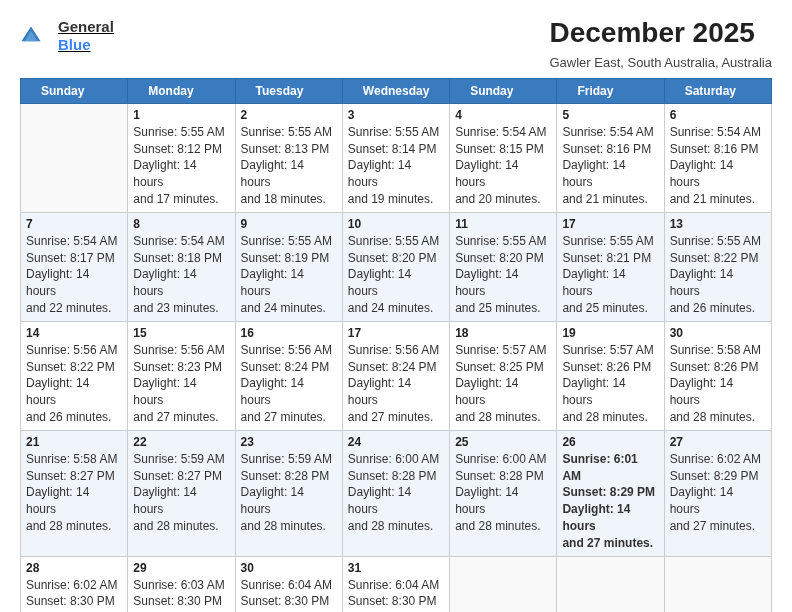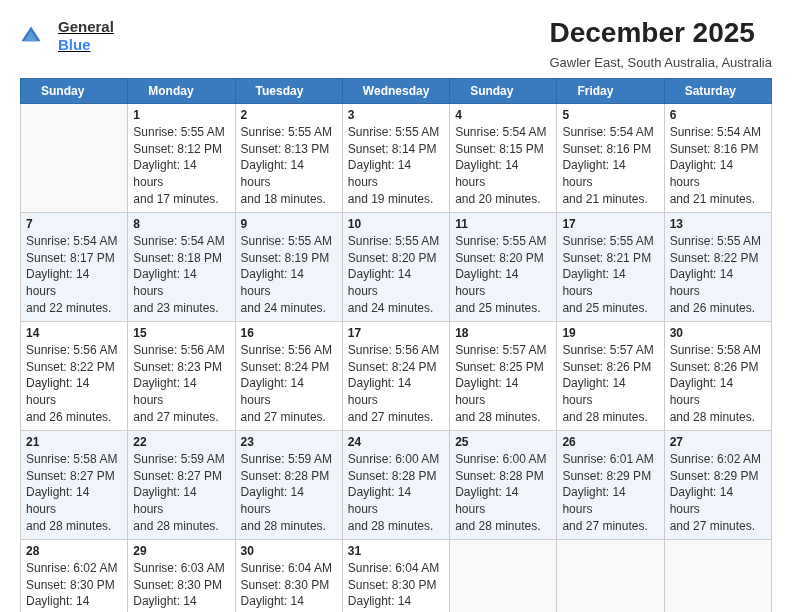--- a/index.html
+++ b/index.html
@@ -302,21 +302,21 @@
           </td>
           <td>
             <span class="day-number">25</span>
             <div class="day-info" style="white-space: pre-line;">Sunrise: 6:00 AM
 Sunset: 8:28 PM
 Daylight: 14 hours
 and 28 minutes.</div>
           </td>
           <td>
             <span class="day-number">26</span>
-            <div class="day-info" style="white-space: pre-line;">Sunrise: 6:01 AM
+            <div class="day-info" style="white-space: pre-line; font-weight: bold;">Sunrise: 6:01 AM
 Sunset: 8:29 PM
 Daylight: 14 hours
 and 27 minutes.</div>
           </td>
           <td>
             <span class="day-number">27</span>
             <div class="day-info" style="white-space: pre-line;">Sunrise: 6:02 AM
 Sunset: 8:29 PM
 Daylight: 14 hours
 and 27 minutes.</div>

